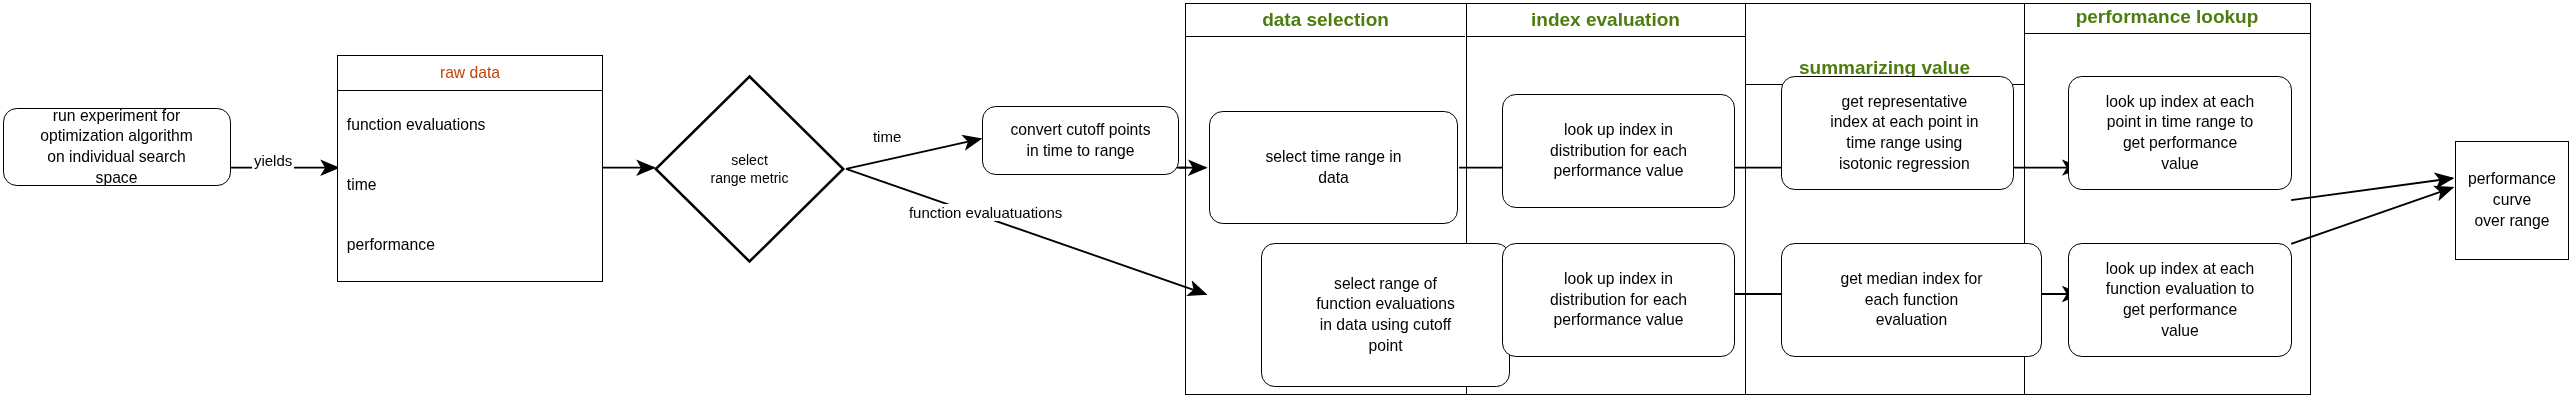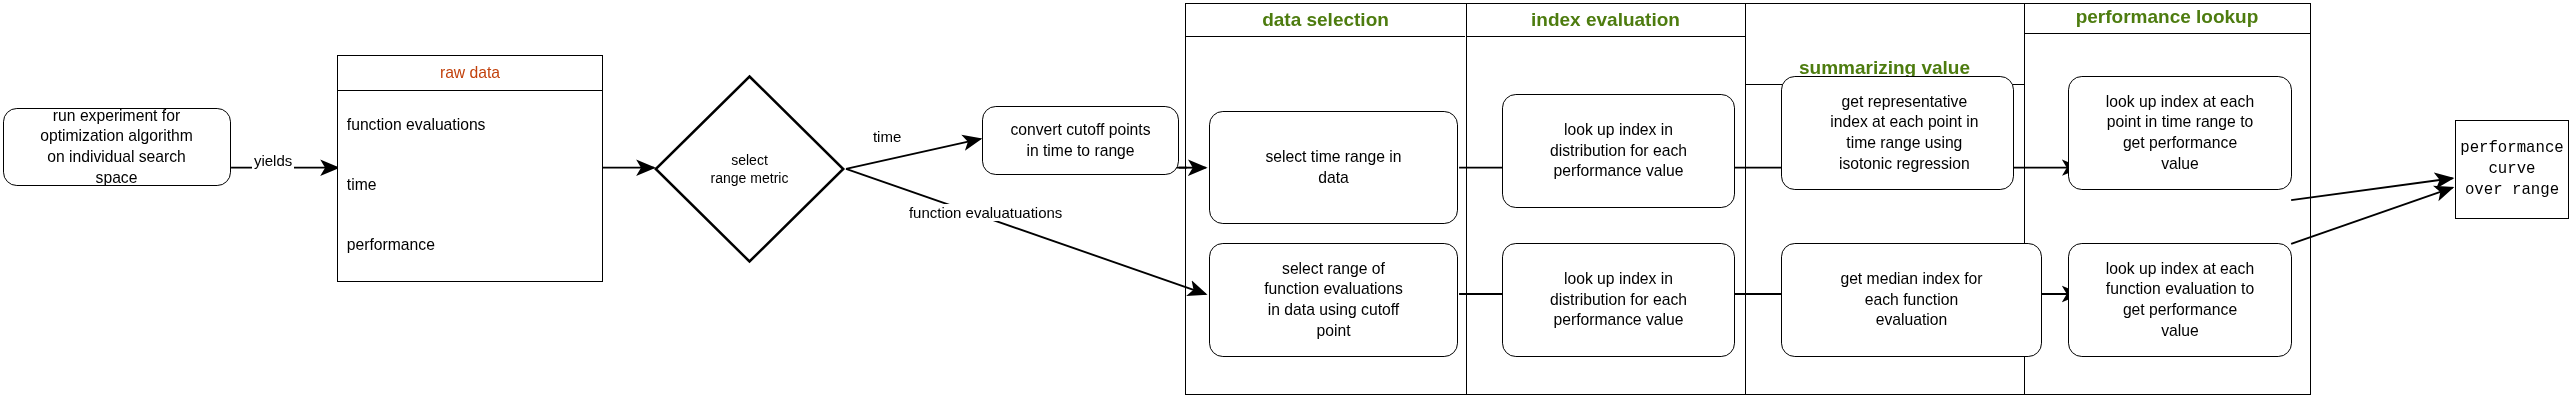--- a/index.html
+++ b/index.html
@@ -241,35 +241,35 @@
   <div class="node rounded" style="left:1781px; top:76px; width:233px; height:114px;padding-left:20px;">get representative
 index at each point in
 time range using
 isotonic regression</div>
 
   <div class="node rounded" style="left:2068px; top:76px; width:224px; height:114px;">look up index at each
 point in time range to
 get performance
 value</div>
 
-  <div class="node rounded" style="left:1209px; top:243px; width:249px; height:114px;">select range of
+  <div class="node rounded" style="left:1261px; top:243px; width:249px; height:144px;">select range of
 function evaluations
 in data using cutoff
 point</div>
 
   <div class="node rounded" style="left:1502px; top:243px; width:233px; height:114px;">look up index in
 distribution for each
 performance value</div>
 
   <div class="node rounded" style="left:1781px; top:243px; width:261px; height:114px;">get median index for
 each function
 evaluation</div>
 
   <div class="node rounded" style="left:2068px; top:243px; width:224px; height:114px;">look up index at each
 function evaluation to
 get performance
 value</div>
 
-  <div class="node sharp" style="left:2455px; top:120px; width:114px; height:99px;font-family:Liberation Mono, monospace;">performance curve
+  <div class="node sharp" style="left:2455px; top:141px; width:114px; height:119px;">performance curve
 over range</div>
 
 </div>
 
 
 </body></html>

